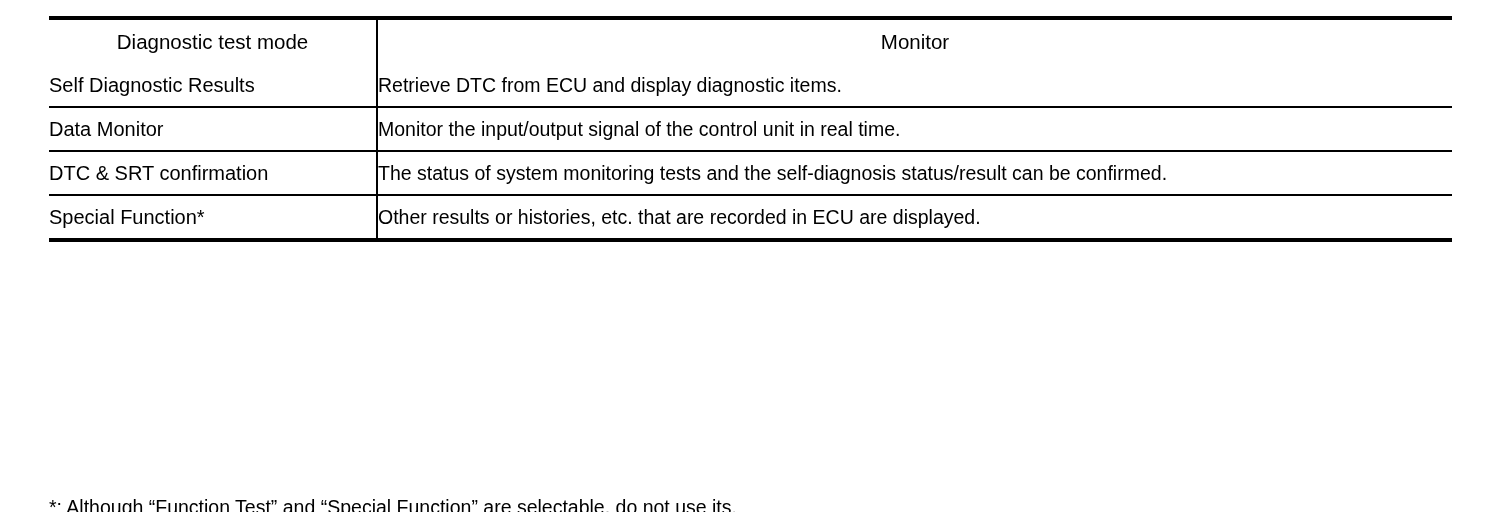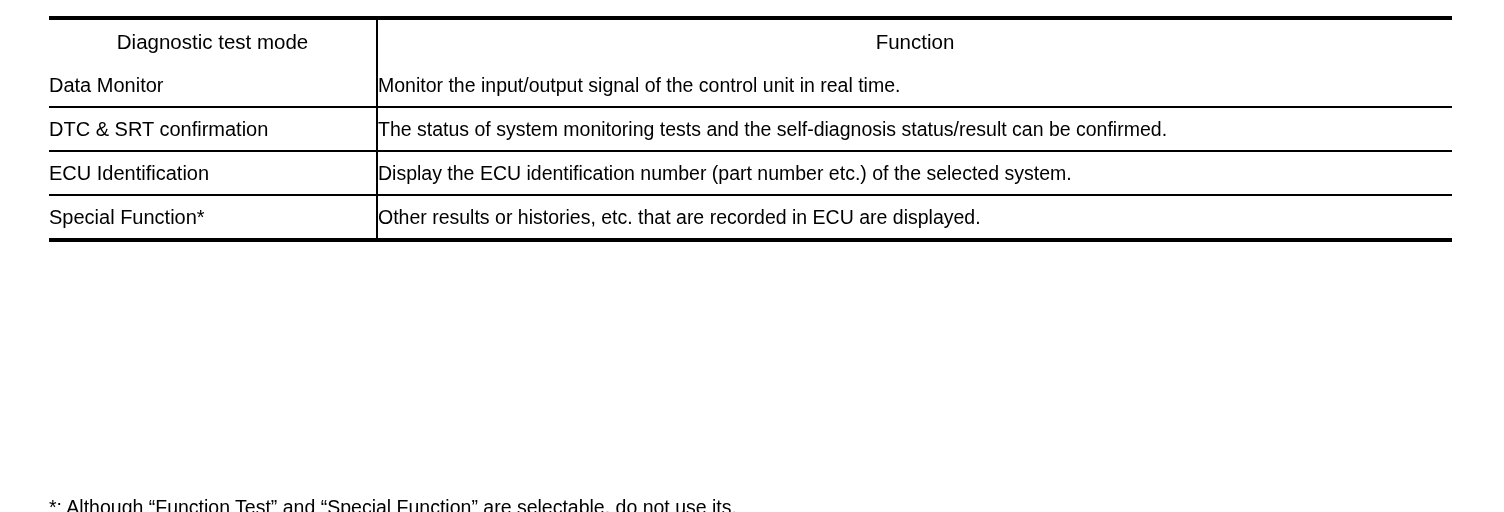--- a/index.html
+++ b/index.html
@@ -112,42 +112,42 @@
 
   <div class="table-wrap">
     <table class="diag-table">
       <colgroup>
         <col class="c1">
         <col class="c2">
       </colgroup>
       <thead>
         <tr>
           <th class="col-mode hdr-cell">Diagnostic test mode</th>
-          <th class="hdr-cell">Function</th>
+          <th class="hdr-cell">Monitor</th>
         </tr>
       </thead>
       <tbody>
 
+        <tr class="row-h1">
+          <td class="col-mode mode-cell">Self Diagnostic Results</td>
+          <td class="func-cell">Retrieve DTC from ECU and display diagnostic items.</td>
+        </tr>
 
         <tr class="row-h1">
           <td class="col-mode mode-cell">Data Monitor</td>
           <td class="func-cell">Monitor the input/output signal of the control unit in real time.</td>
         </tr>
 
 
 
         <tr class="row-h1">
           <td class="col-mode mode-cell">DTC &amp; SRT confirmation</td>
           <td class="func-cell">The status of system monitoring tests and the self-diagnosis status/result can be confirmed.</td>
         </tr>
 
-        <tr class="row-h1">
-          <td class="col-mode mode-cell">ECU Identification</td>
-          <td class="func-cell">Display the ECU identification number (part number etc.) of the selected system.</td>
-        </tr>
 
 
         <tr class="row-h1">
           <td class="col-mode mode-cell">Special Function*</td>
           <td class="func-cell">Other results or histories, etc. that are recorded in ECU are displayed.</td>
         </tr>
 
       </tbody>
     </table>
   </div>

